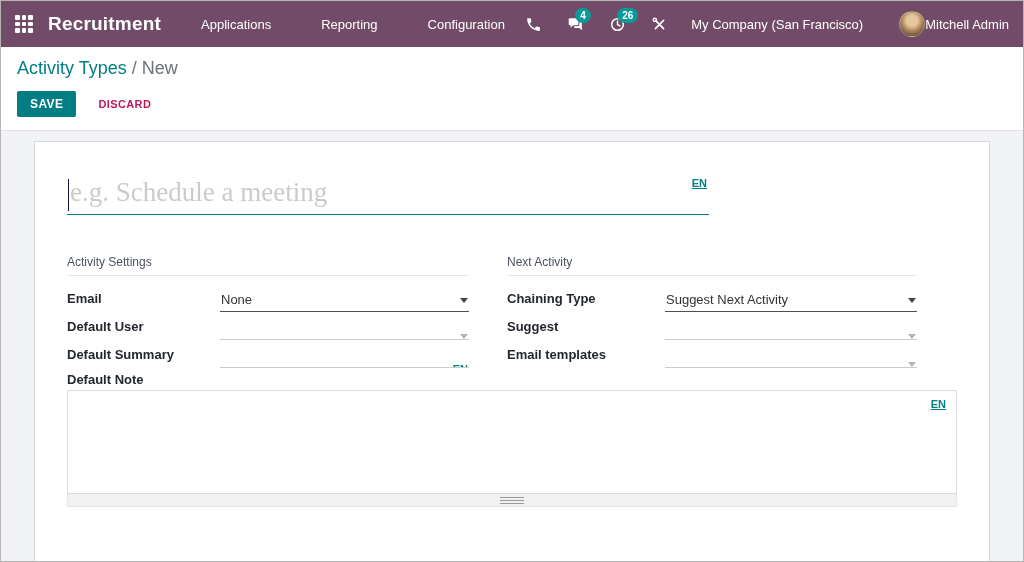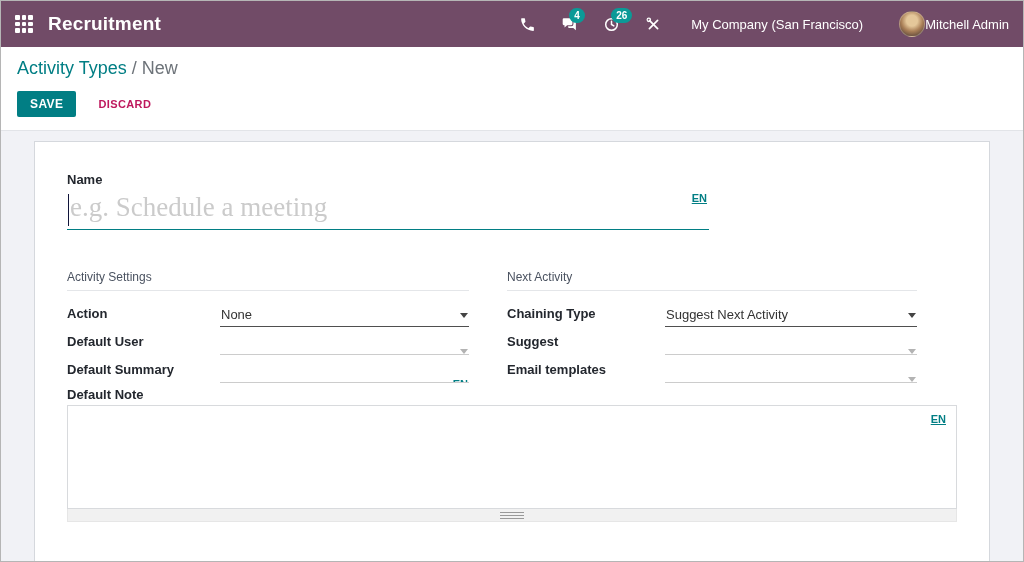--- a/index.html
+++ b/index.html
@@ -25,21 +25,21 @@
   .nav-spacer { flex:1; }
   .nav-right { display:flex; align-items:center; gap:22px; }
   .nav-icon-wrap { position:relative; width:20px; height:20px; display:flex;
     align-items:center; justify-content:center; cursor:pointer; }
   .nav-icon-wrap svg { width:17px; height:17px; }
   .badge {
     position:absolute; top:-6px; left:10px; background:#0b9a97; color:#fff;
     font-size:10px; font-weight:700; line-height:1; padding:3px 5px 2px;
     border-radius:9px; min-width:14px; text-align:center;
   }
-  .company { font-size:13px; margin-left:6px; cursor:pointer; white-space:nowrap; }
+  .company { font-size:13px; cursor:pointer; white-space:nowrap; }
   .user-block { display:flex; align-items:center; margin-left:14px; cursor:pointer; }
   .avatar {
     width:26px; height:26px; border-radius:50%;
     background:radial-gradient(circle at 50% 36%, #e4c79a 0 28%, #a97f57 55%, #6b5140 80%, #4e3a2d 100%);
     border:1px solid rgba(255,255,255,.25);
   }
   .user-name { font-size:13px; white-space:nowrap; }
 
   
   .control-bar { background:#fff; border-bottom:1px solid #e2e4e8; height:84px; padding:11px 16px 0; }
@@ -123,20 +123,25 @@
       <i></i>
       <i></i>
       <i></i>
       <i></i>
       <i></i>
       <i></i>
       <i></i>
       <i></i>
   </div>
   <div class="brand">Recruitment</div>
+  <div class="nav-menu">
+    <div class="menu-item">Applications</div>
+    <div class="menu-item">Reporting</div>
+    <div class="menu-item">Configuration</div>
+  </div>
   <div class="nav-spacer"></div>
   <div class="nav-right">
     <div class="nav-icon-wrap">
       <svg viewBox="0 0 24 24" fill="#fff">
           <path d="M6.62 10.79a15.1 15.1 0 0 0 6.59 6.59l2.2-2.2a1 1 0 0 1 1.01-.25c1.12.37 2.32.57 3.58.57a1 1 0 0 1 1 1V20a1 1 0 0 1-1 1C10.85 21 3 13.15 3 4a1 1 0 0 1 1-1h3.5a1 1 0 0 1 1 1c0 1.25.2 2.45.57 3.57a1 1 0 0 1-.25 1.02z"></path>
         </svg>
     </div>
     <div class="nav-icon-wrap">
       <svg viewBox="0 0 24 24" fill="#fff">
         <path d="M14.5 3H4a1.6 1.6 0 0 0-1.6 1.6v6.8A1.6 1.6 0 0 0 4 13h1v3.2L8.7 13h5.8a1.6 1.6 0 0 0 1.6-1.6V4.6A1.6 1.6 0 0 0 14.5 3z"></path>
@@ -171,35 +176,34 @@
   <div class="btn-row">
     <button class="btn-save">SAVE</button>
     <button class="btn-discard">DISCARD</button>
   </div>
 </div>
 
 <div class="form-area">
   <div class="sheet">
 
     <div class="name-group">
-      <div class="field-label">Name</div>
       <div class="name-input-wrap">
         <input class="name-input" type="text" placeholder="e.g. Schedule a meeting" style="">
         <span class="text-cursor"></span>
         <span class="lang-tag name-lang">EN</span>
       </div>
     </div>
 
     <div class="cols">
 
       <div class="col-left">
         <div class="group-title">Activity Settings</div>
 
         <div class="frow">
-          <div class="field-label">Action</div>
+          <div class="field-label">Email</div>
           <div class="control u-dark">
             <span>None</span>
             <span class="caret"></span>
           </div>
         </div>
 
         <div class="frow">
           <div class="field-label">Default User</div>
           <div class="control u-light">
             <span></span>

